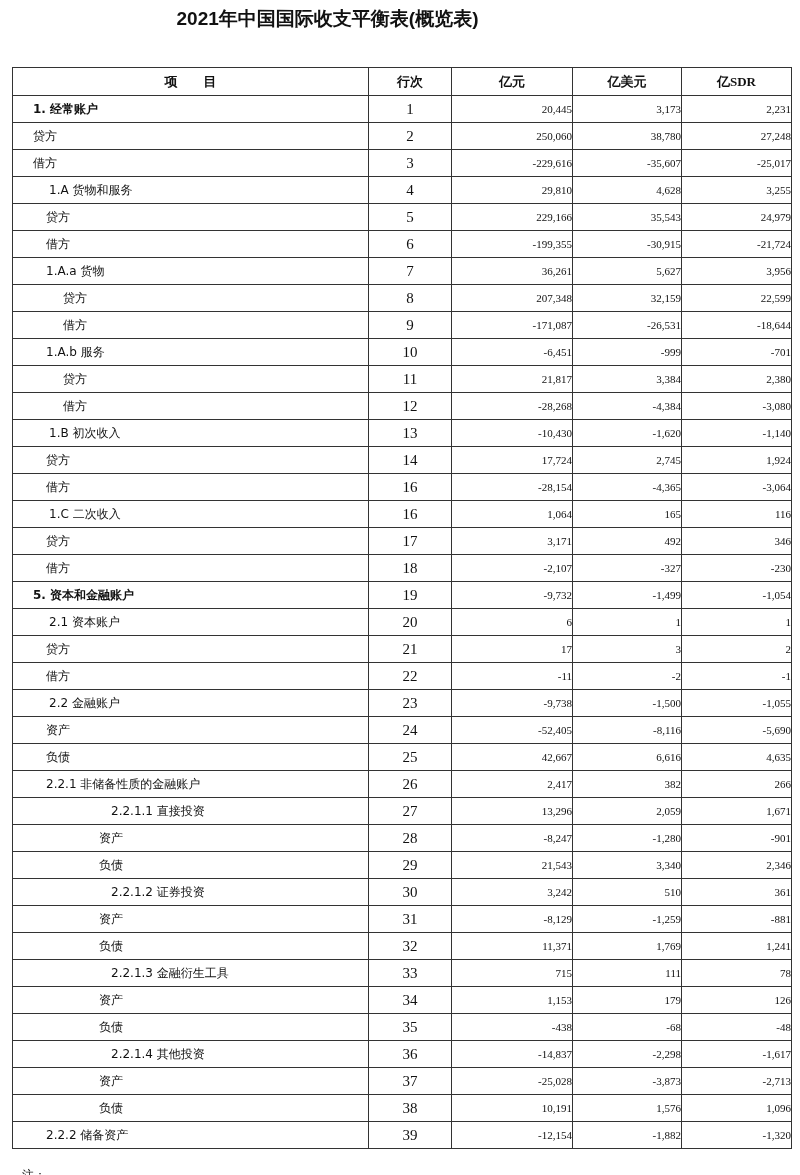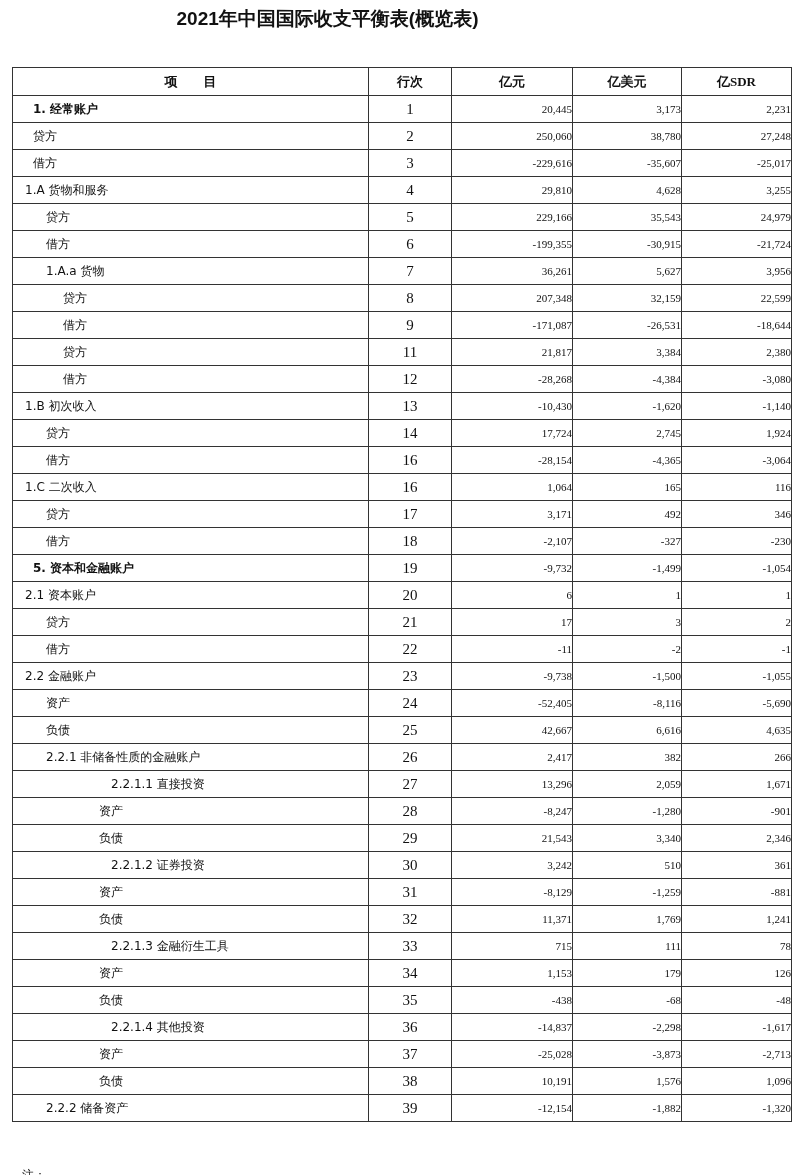--- a/index.html
+++ b/index.html
@@ -57,21 +57,21 @@
 
     td.item {
       font-family: "DejaVu Sans", "Liberation Sans", sans-serif;
       font-size: 12px;
       text-align: left;
       padding-left: 7px;
       box-sizing: border-box;
     }
     td.item.bold { font-weight: bold; }
     td.item.lvl0 { padding-left: 20px; margin-top: 8px; }
-    td.item.lvl1 { padding-left: 12px; }
+    td.item.lvl1 { padding-left: 36px; }
     td.item.lvl2 { padding-left: 33px; }
     td.item.lvl4 { padding-left: 50px; }
     td.item.lvl5 { padding-left: 98px; margin-top: 29px; }
     td.item.lvl6 { padding-left: 86px; }
 
     td.rownum {
       font-family: "Liberation Serif", "DejaVu Serif", serif;
       font-size: 15px;
       text-align: center;
     }
@@ -171,20 +171,27 @@
         <td class="num">22,599</td>
       </tr>
       <tr>
         <td class="item lvl4">借方</td>
         <td class="rownum">9</td>
         <td class="num">-171,087</td>
         <td class="num">-26,531</td>
         <td class="num">-18,644</td>
       </tr>
       <tr>
+        <td class="item lvl2">1.A.b 服务</td>
+        <td class="rownum">10</td>
+        <td class="num">-6,451</td>
+        <td class="num">-999</td>
+        <td class="num">-701</td>
+      </tr>
+      <tr>
         <td class="item lvl4">贷方</td>
         <td class="rownum">11</td>
         <td class="num">21,817</td>
         <td class="num">3,384</td>
         <td class="num">2,380</td>
       </tr>
       <tr>
         <td class="item lvl4">借方</td>
         <td class="rownum">12</td>
         <td class="num">-28,268</td>

